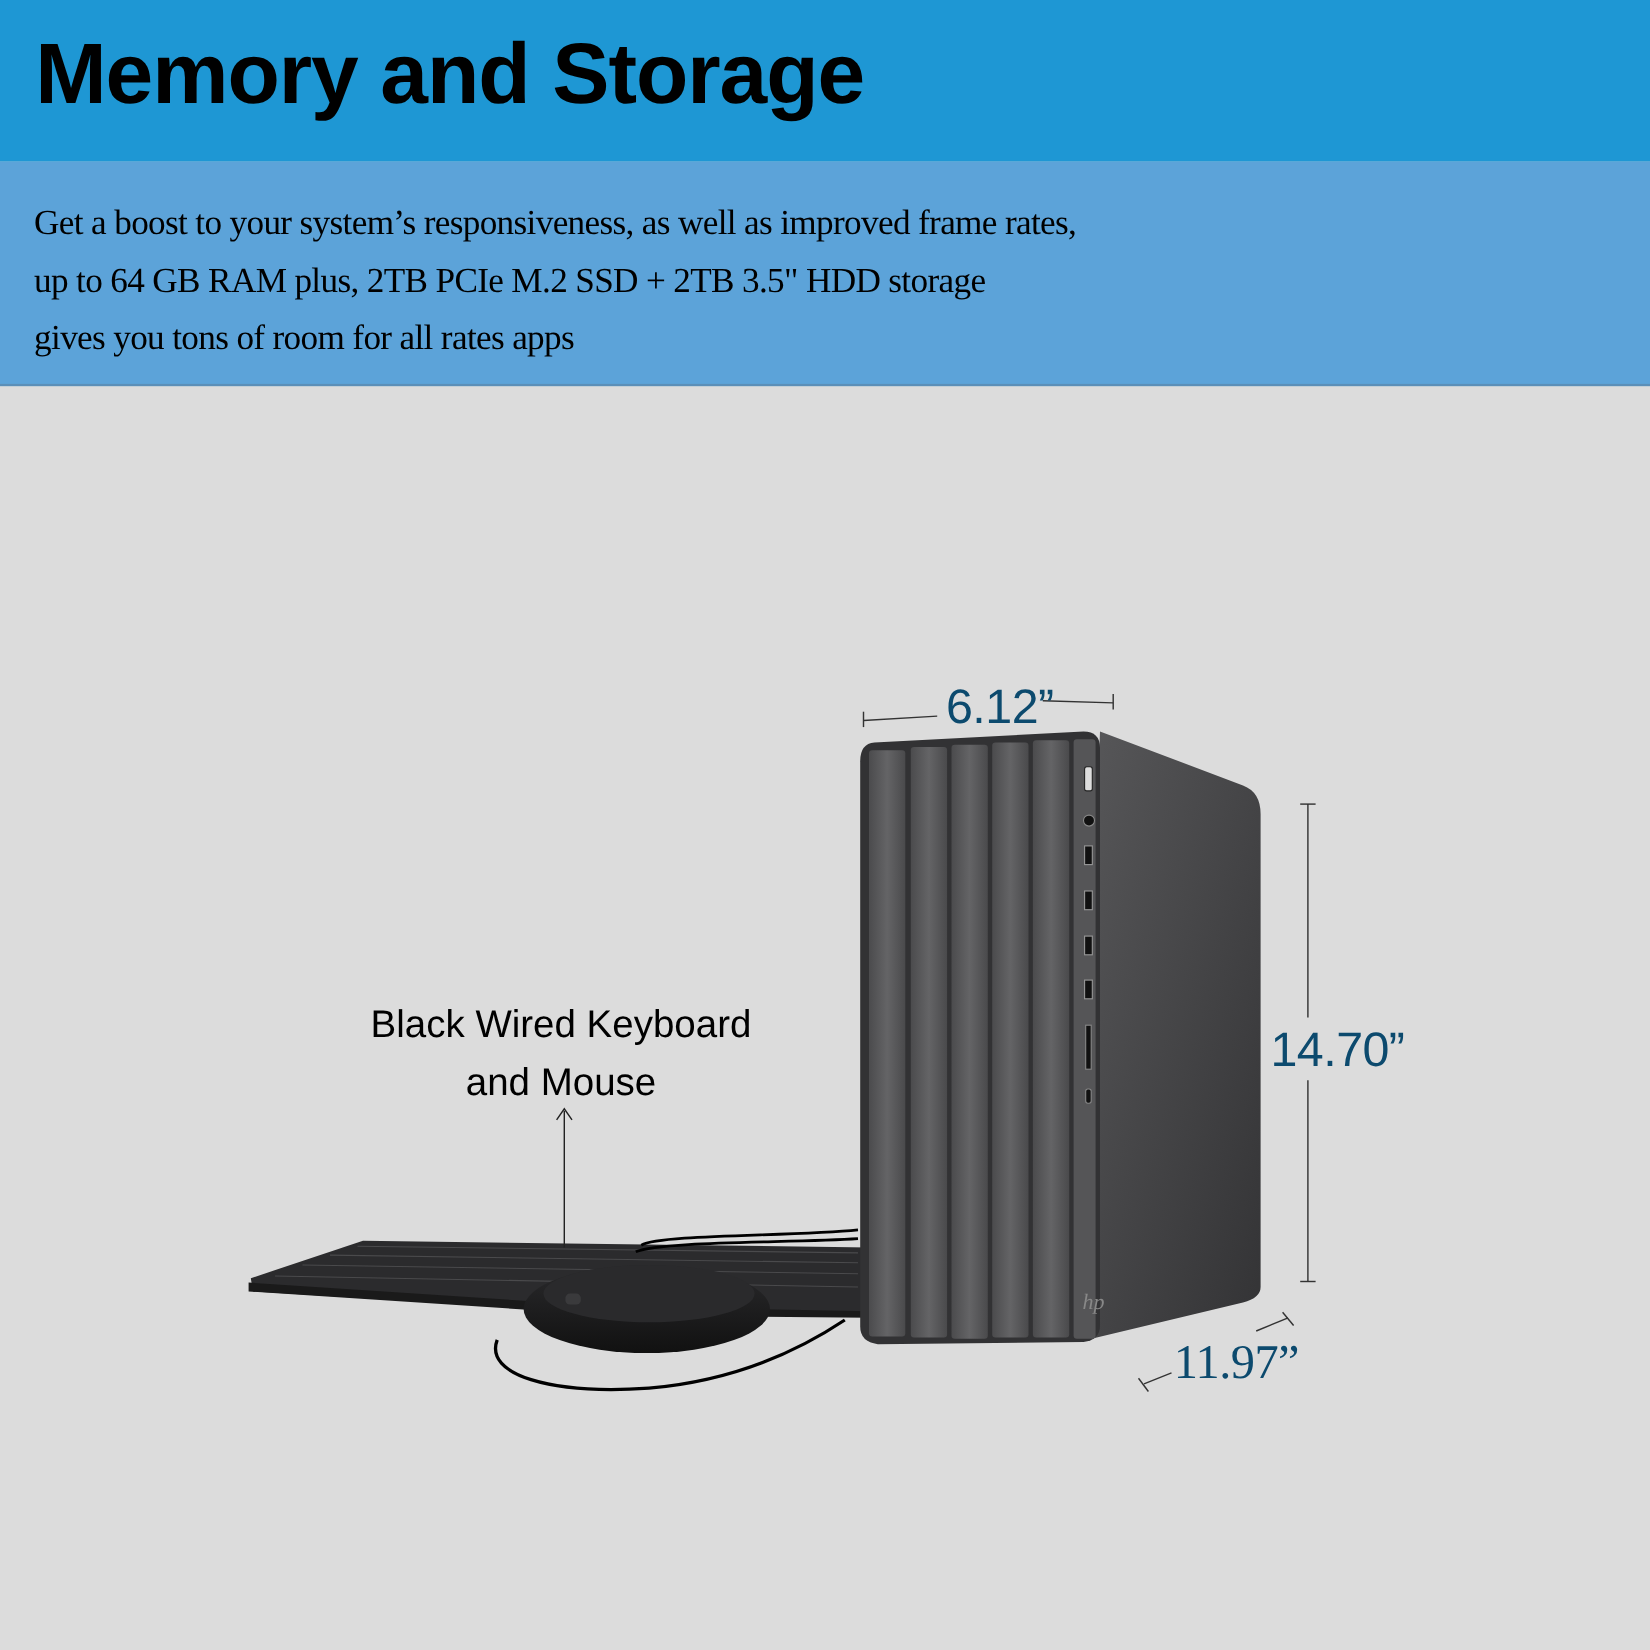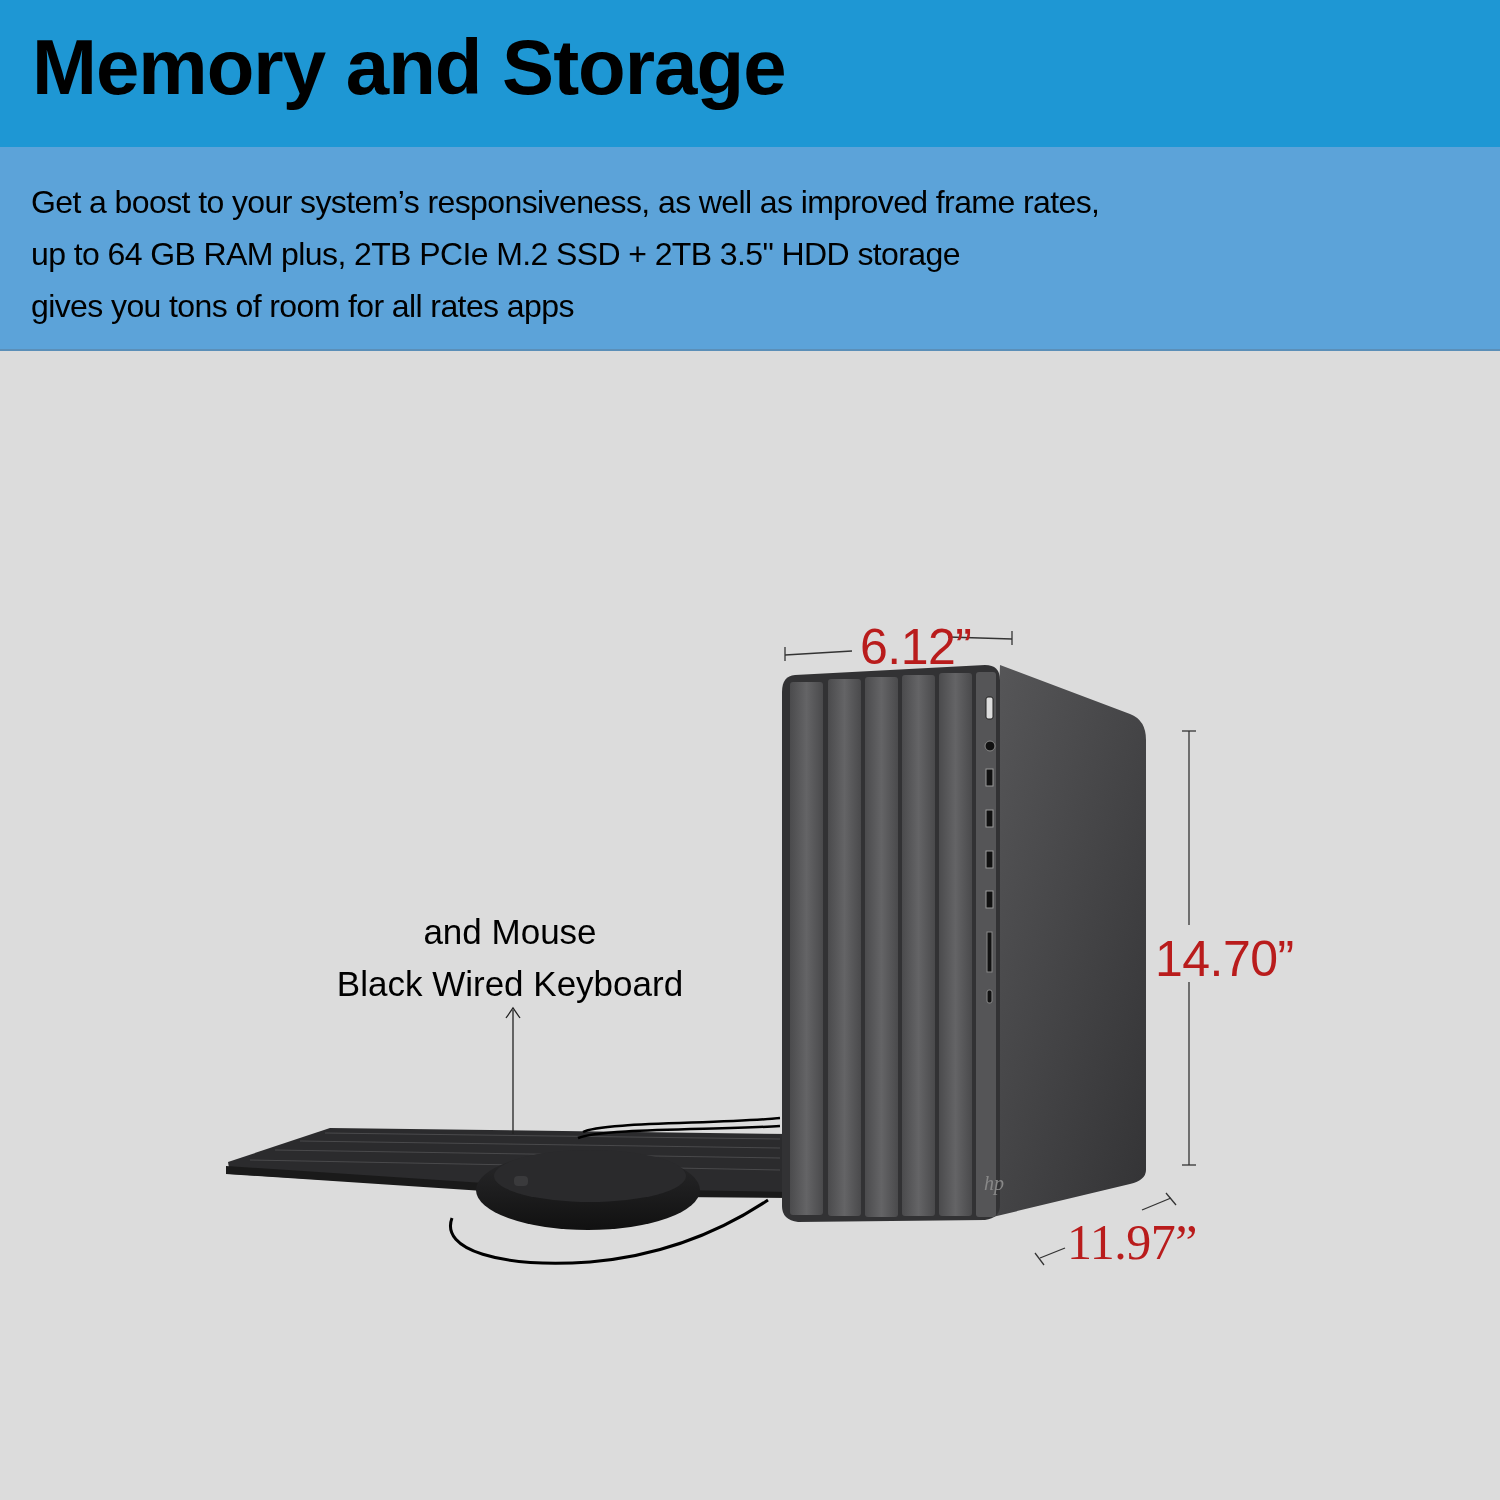--- a/index.html
+++ b/index.html
@@ -19,24 +19,24 @@
   }
   .desc-band {
     position: absolute; left: 0; top: 147px; width: 1500px; height: 202px;
     background: #5ca3d9;
     border-bottom: 2px solid #5b8fb8;
   }
   .desc {
     position: absolute; left: 31px; top: 176px; margin: 0;
     font-size: 32px; color: #000; line-height: 52px; letter-spacing: -0.6px;
   }
-  .desc span { display: block; white-space: nowrap; }
+  .desc span { display: block; white-space: nowrap; font-family: Liberation Serif, serif; }
   .stage { position: absolute; left: 0; top: 0; width: 1500px; height: 1500px; }
   .dim-label {
-    position: absolute; font-size: 50px; color: #b91c1c; letter-spacing: -0.5px;
+    position: absolute; font-size: 44px; color: #0c4a6e; letter-spacing: -0.5px;
     white-space: nowrap;
   }
   .callout {
     position: absolute; left: 310px; top: 906px; width: 400px;
     text-align: center; font-size: 35px; color: #000; line-height: 52px;
   }
   .callout span { display: block; }
 </style>
 </head>
 <body>
@@ -143,16 +143,16 @@
       <line x1="1035" y1="1253" x2="1044" y2="1265"></line>
       <line x1="1166" y1="1193" x2="1176" y2="1205"></line>
     </g>
   </svg>
 
   <div class="dim-label" style="left:860px; top:618px;">6.12”</div>
   <div class="dim-label" style="left:1155px; top:930px;">14.70”</div>
   <div class="dim-label" style="left:1067px; top:1213px;font-family:Liberation Serif, serif;">11.97”</div>
 
   <div class="callout">
+    <span>Black Wired Keyboard</span>
     <span>and Mouse</span>
-    <span>Black Wired Keyboard</span>
   </div>
 </div>
 
 </body></html>

